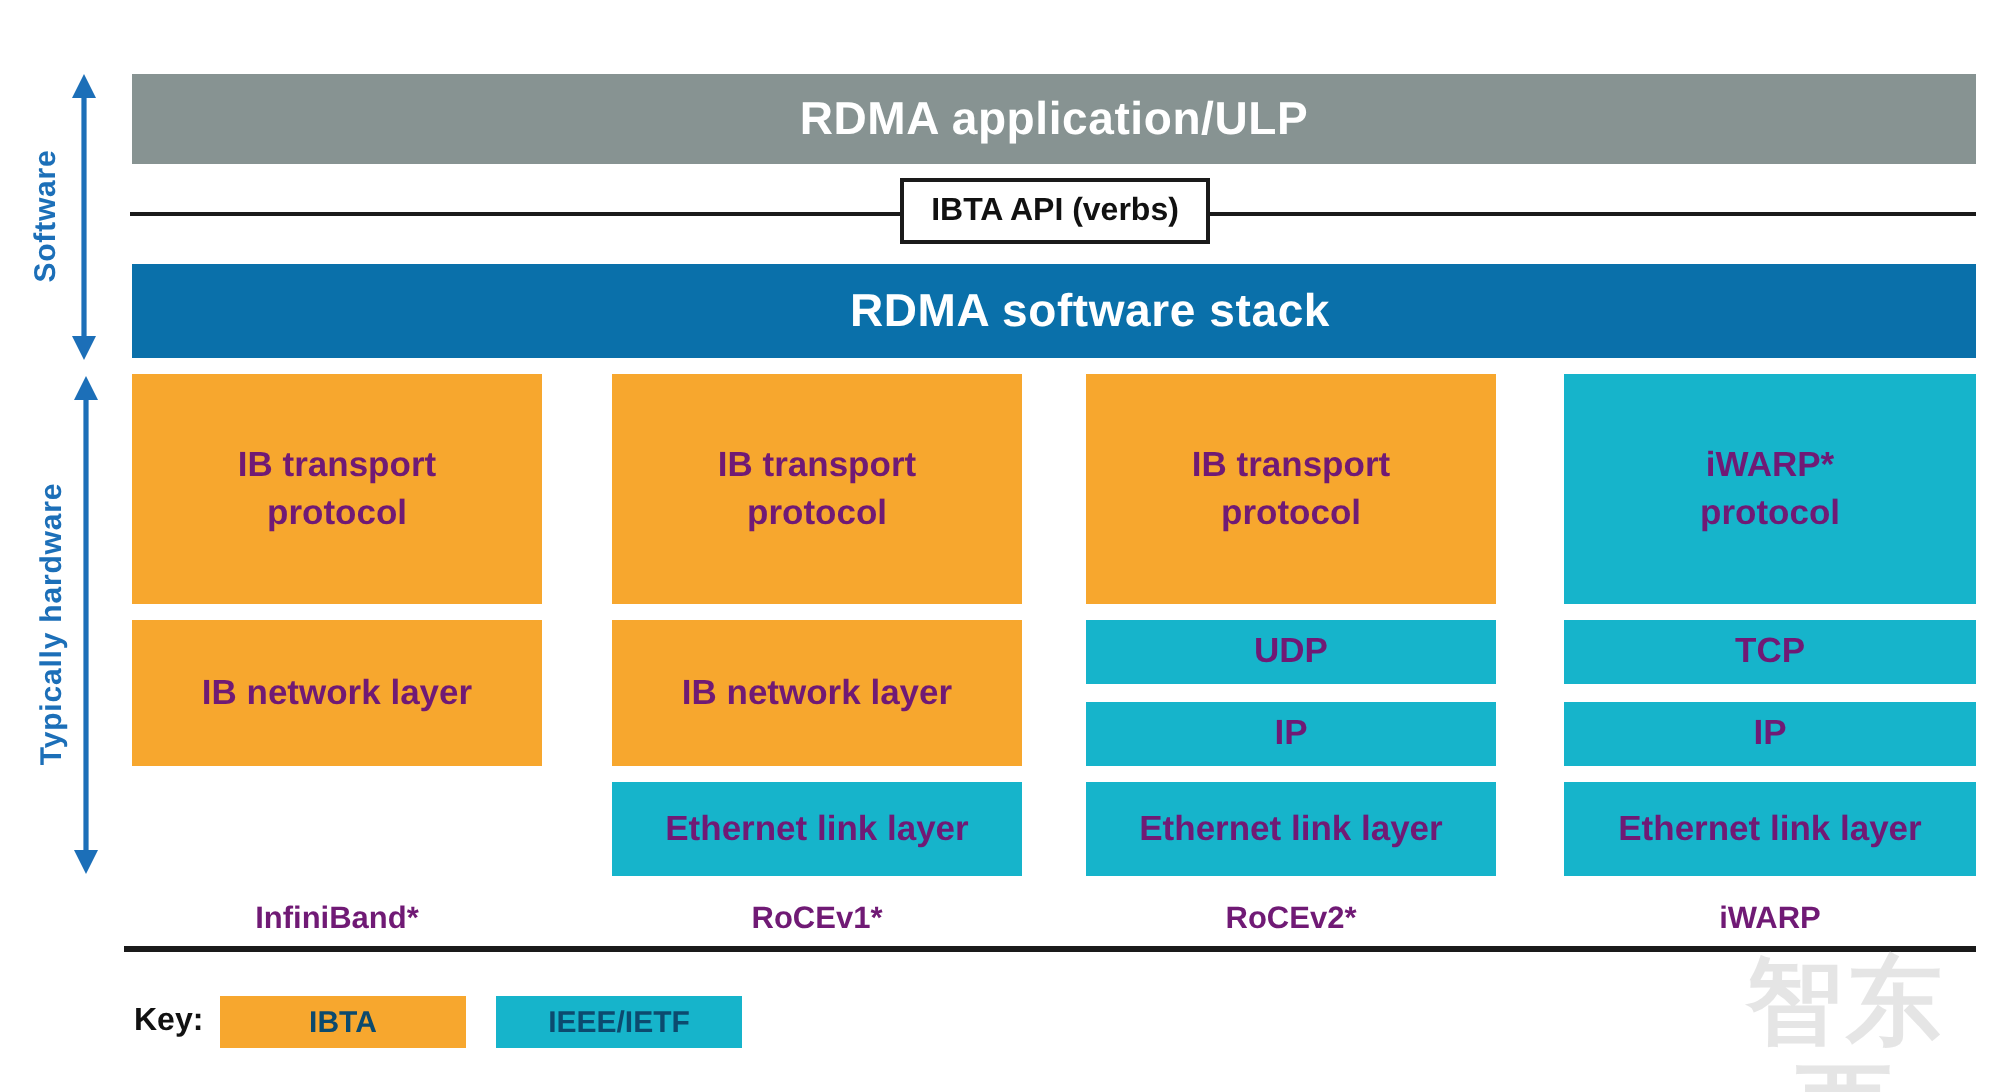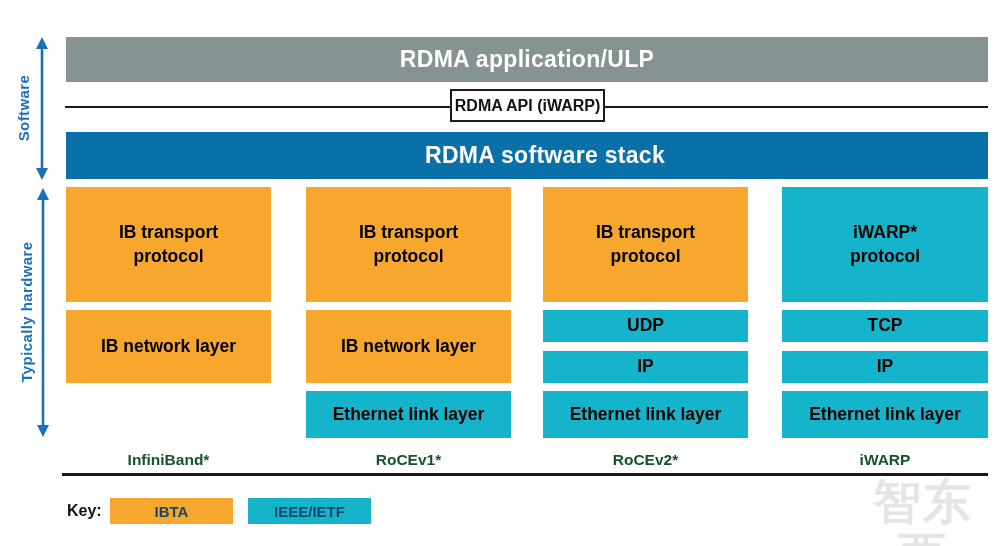--- a/index.html
+++ b/index.html
@@ -30,34 +30,34 @@
     border:2px solid var(--line-black);display:flex;align-items:center;justify-content:center;z-index:2;}
   .api-text{color:#111;font-weight:700;font-size:16px;}
 
   
   .col{position:absolute;top:187px;height:251px;}
   .col-1{left:66px;width:205px;}
   .col-2{left:306px;width:205px;}
   .col-3{left:543px;width:205px;}
   .col-4{left:782px;width:206px;}
   .box{position:absolute;left:0;right:0;display:flex;align-items:center;justify-content:center;
-    text-align:center;color:#000000;font-weight:700;font-size:17.5px;line-height:1.35;}
+    text-align:center;color:#701a75;font-weight:700;font-size:17.5px;line-height:1.35;}
   .box span{display:inline-block;max-width:190px;}
   .r1{top:0;height:115px;}
   .r1 span{max-width:130px;}
   .r2full{top:123px;height:73px;}
   .r2a{top:123px;height:32px;}
   .r2b{top:164px;height:32px;}
   .r3{top:204px;height:47px;}
   .org-ibta{background:var(--ibta-orange);}
   .org-ieee{background:var(--ieee-cyan);align-items:center;}
 
   
   .col-label{position:absolute;top:451px;height:20px;text-align:center;
-    color:#14532d;font-weight:700;font-size:15.5px;}
+    color:#701a75;font-weight:700;font-size:15.5px;}
   .cl-1{left:66px;width:205px;}
   .cl-2{left:306px;width:205px;}
   .cl-3{left:543px;width:205px;}
   .cl-4{left:782px;width:206px;}
   .base-line{position:absolute;left:62px;top:473px;width:926px;height:3px;background:var(--line-black);}
 
   
   .key-label{position:absolute;left:67px;top:502px;color:#111;font-weight:700;font-size:16px;}
   .key-item{position:absolute;top:498px;width:123px;height:26px;display:flex;align-items:center;
     justify-content:center;color:#0c4a6e;font-weight:700;font-size:15px;}
@@ -86,21 +86,21 @@
     <polygon points="8,0 2,12 14,12" fill="#1C6FB8"></polygon>
     <polygon points="8,249 2,237 14,237" fill="#1C6FB8"></polygon>
   </svg>
   <div class="rail-label" style="left:26px;top:312px;">Typically hardware</div>
 
   <div class="app-bar">
     <span class="bar-text">RDMA application/ULP</span>
   </div>
   <div class="api-line"></div>
   <div class="api-box">
-    <span class="api-text">RDMA API (iWARP)</span>
+    <span class="api-text">IBTA API (verbs)</span>
   </div>
   <div class="stack-bar">
     <span class="bar-text">RDMA software stack</span>
   </div>
 
   <div class="col col-1">
     <div class="box org-ibta r1">
       <span>IB transport protocol</span>
     </div>
     <div class="box org-ibta r2full">

